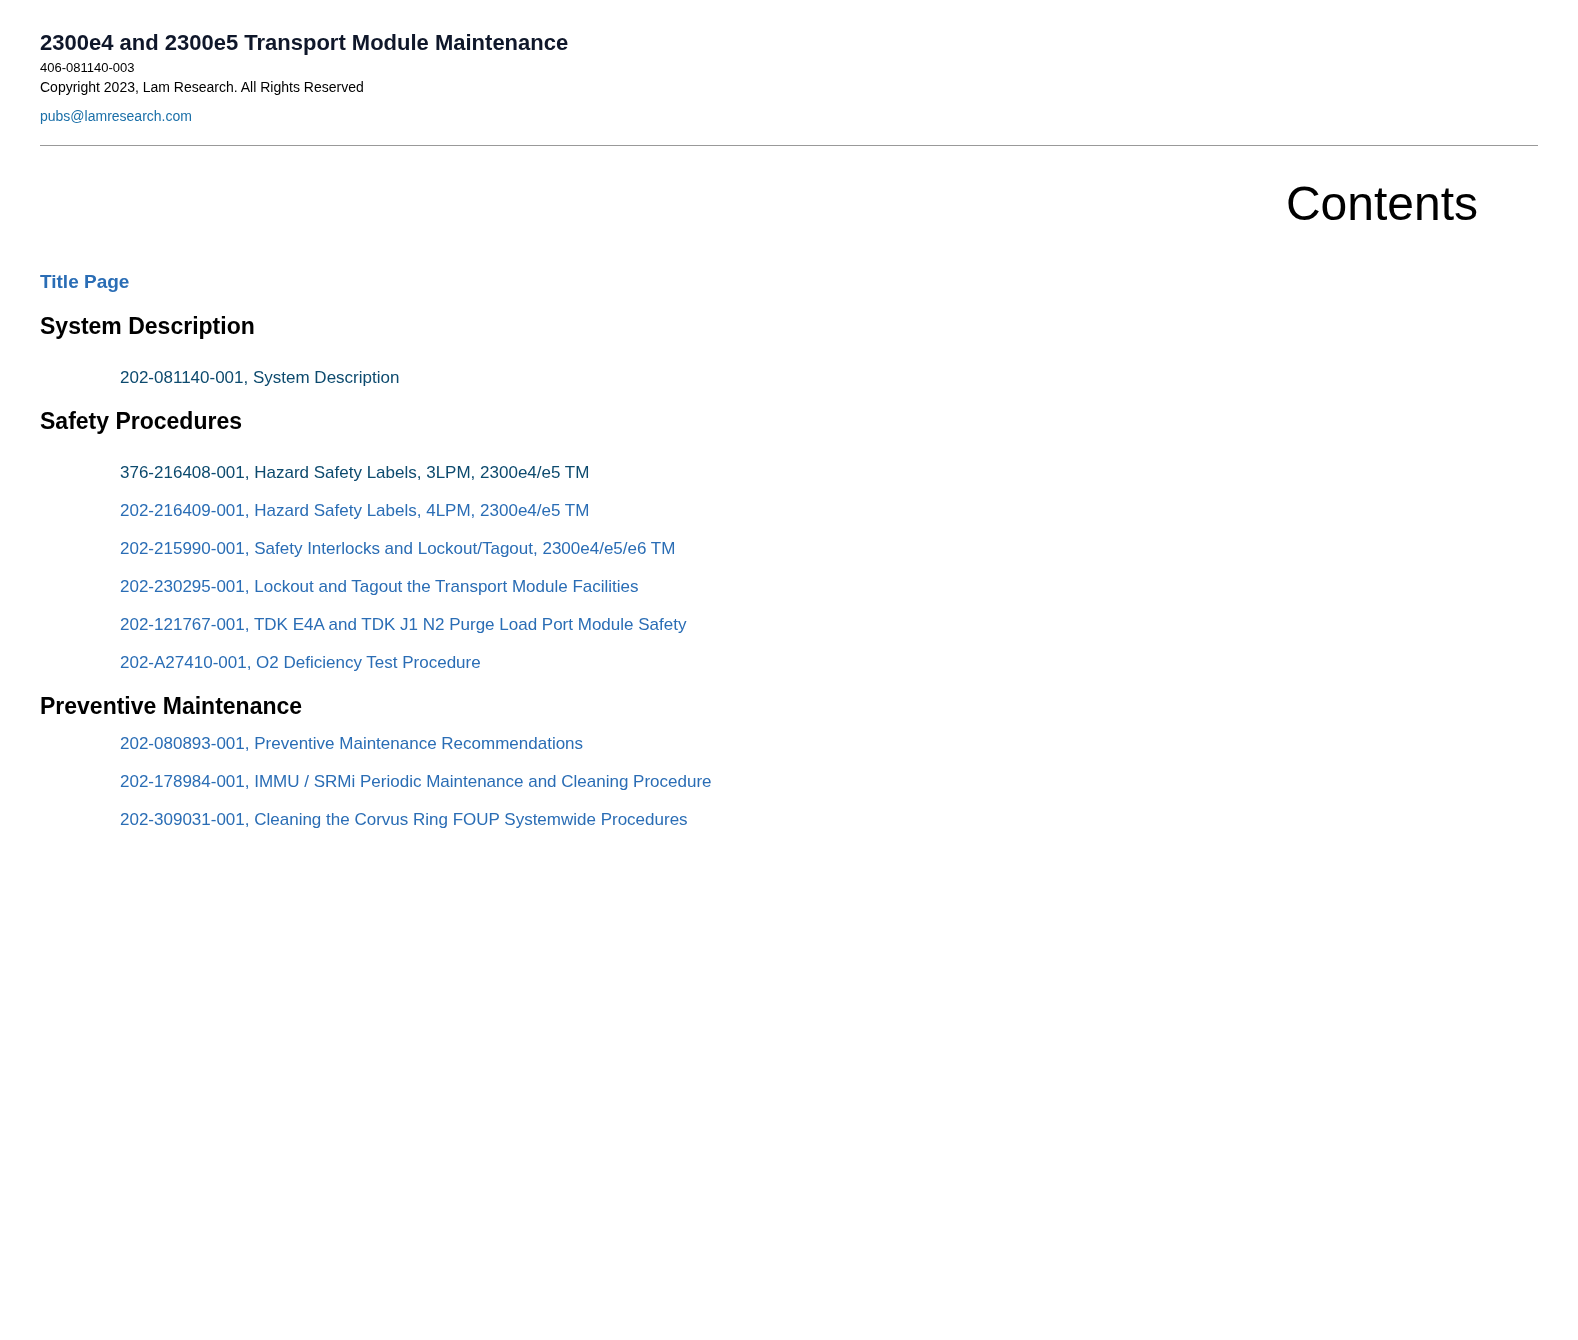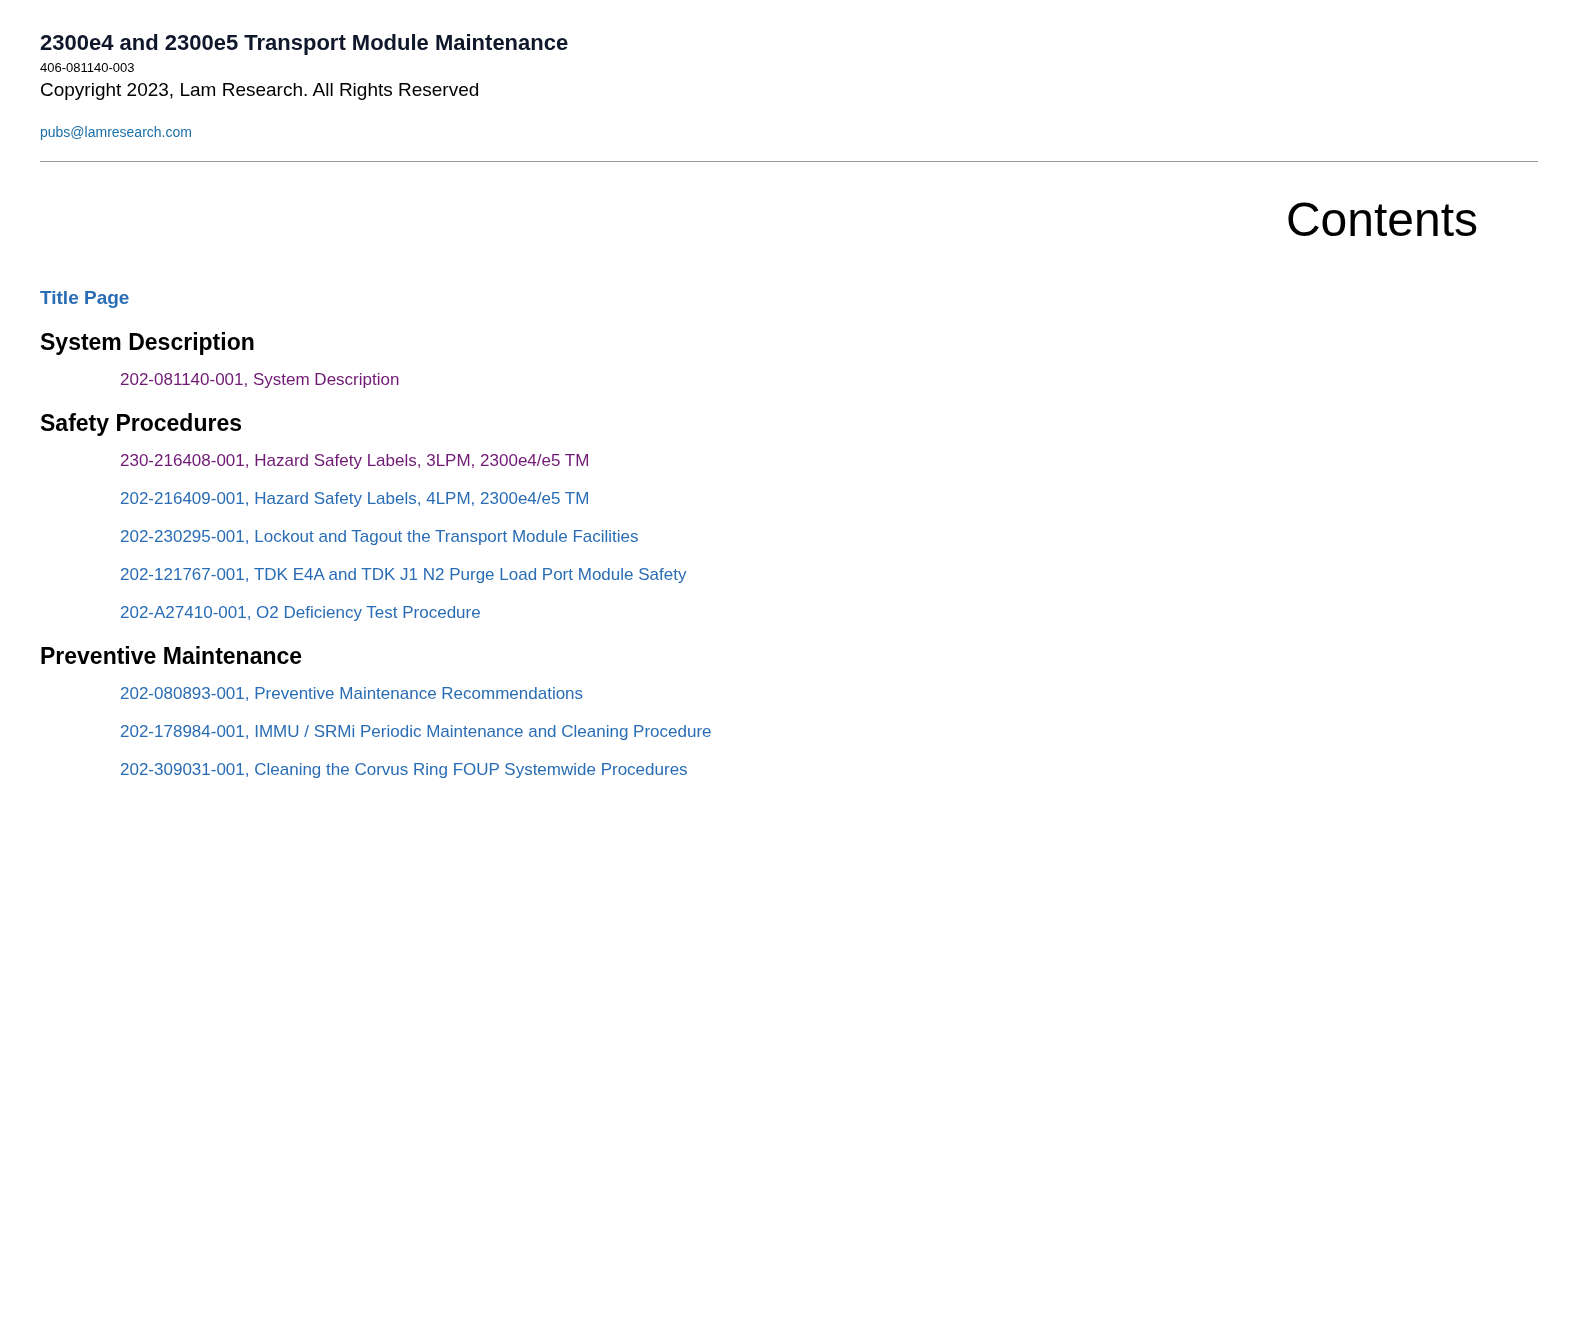--- a/index.html
+++ b/index.html
@@ -28,23 +28,23 @@
       margin-bottom: 4px;
     }
 
     .doc-number {
       font-size: 13px;
       color: #000000;
       margin-bottom: 4px;
     }
 
     .doc-copyright {
-      font-size: 19px;
+      font-size: 14px;
       color: #000000;
-      margin-bottom: 22px;
+      margin-bottom: 12px;
     }
 
     .doc-email a {
       color: #1a6fa8;
       text-decoration: none;
       font-size: 14px;
     }
 
     .divider {
       border: none;
@@ -76,23 +76,24 @@
     .toc-link {
       display: block;
       font-size: 17px;
       color: #2a6db5;
       text-decoration: none;
       margin-bottom: 18px;
       margin-left: 80px;
     }
 
     .toc-link.disabled {
-      color: #701a75;
+      color: #0c4a6e;
       cursor: default;
       pointer-events: none;
+      margin-top: 28px;
     }
 
     .title-page-link {
       display: block;
       font-size: 19px;
       font-weight: bold;
       color: #2a6db5;
       text-decoration: none;
       margin-bottom: 18px;
     }
@@ -117,22 +118,23 @@
   <a class="title-page-link" href="#">Title Page</a>
 </div>
 
 <div id="sections-container">
     <div class="toc-section">
       <div class="section-heading">System Description</div>
       <a class="toc-link disabled" href="">202-081140-001, System Description</a>
     </div>
     <div class="toc-section">
       <div class="section-heading">Safety Procedures</div>
-      <a class="toc-link disabled" href="">230-216408-001, Hazard Safety Labels, 3LPM, 2300e4/e5 TM</a>
+      <a class="toc-link disabled" href="">376-216408-001, Hazard Safety Labels, 3LPM, 2300e4/e5 TM</a>
       <a class="toc-link" href="#">202-216409-001, Hazard Safety Labels, 4LPM, 2300e4/e5 TM</a>
+      <a class="toc-link" href="#">202-215990-001, Safety Interlocks and Lockout/Tagout, 2300e4/e5/e6 TM</a>
       <a class="toc-link" href="#">202-230295-001, Lockout and Tagout the Transport Module Facilities</a>
       <a class="toc-link" href="#">202-121767-001, TDK E4A and TDK J1 N2 Purge Load Port Module Safety</a>
       <a class="toc-link" href="#">202-A27410-001, O2 Deficiency Test Procedure</a>
     </div>
     <div class="toc-section">
       <div class="section-heading">Preventive Maintenance</div>
       <a class="toc-link" href="#">202-080893-001, Preventive Maintenance Recommendations</a>
       <a class="toc-link" href="#">202-178984-001, IMMU / SRMi Periodic Maintenance and Cleaning Procedure</a>
       <a class="toc-link" href="#">202-309031-001, Cleaning the Corvus Ring FOUP Systemwide Procedures</a>
     </div>

